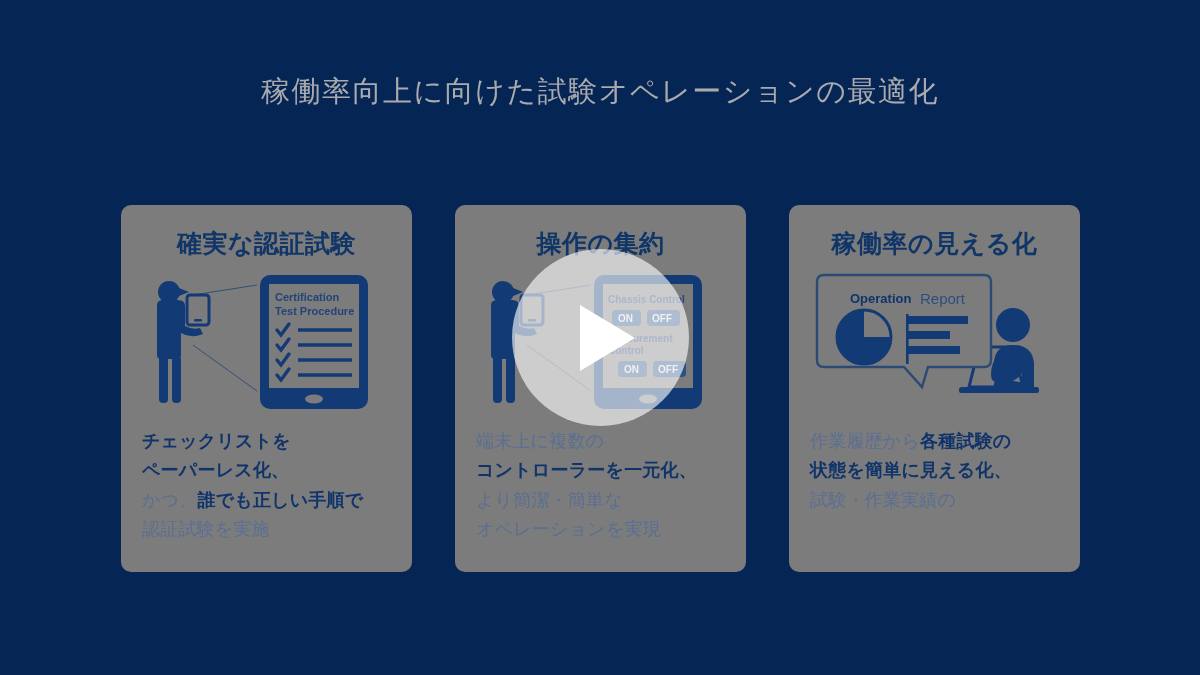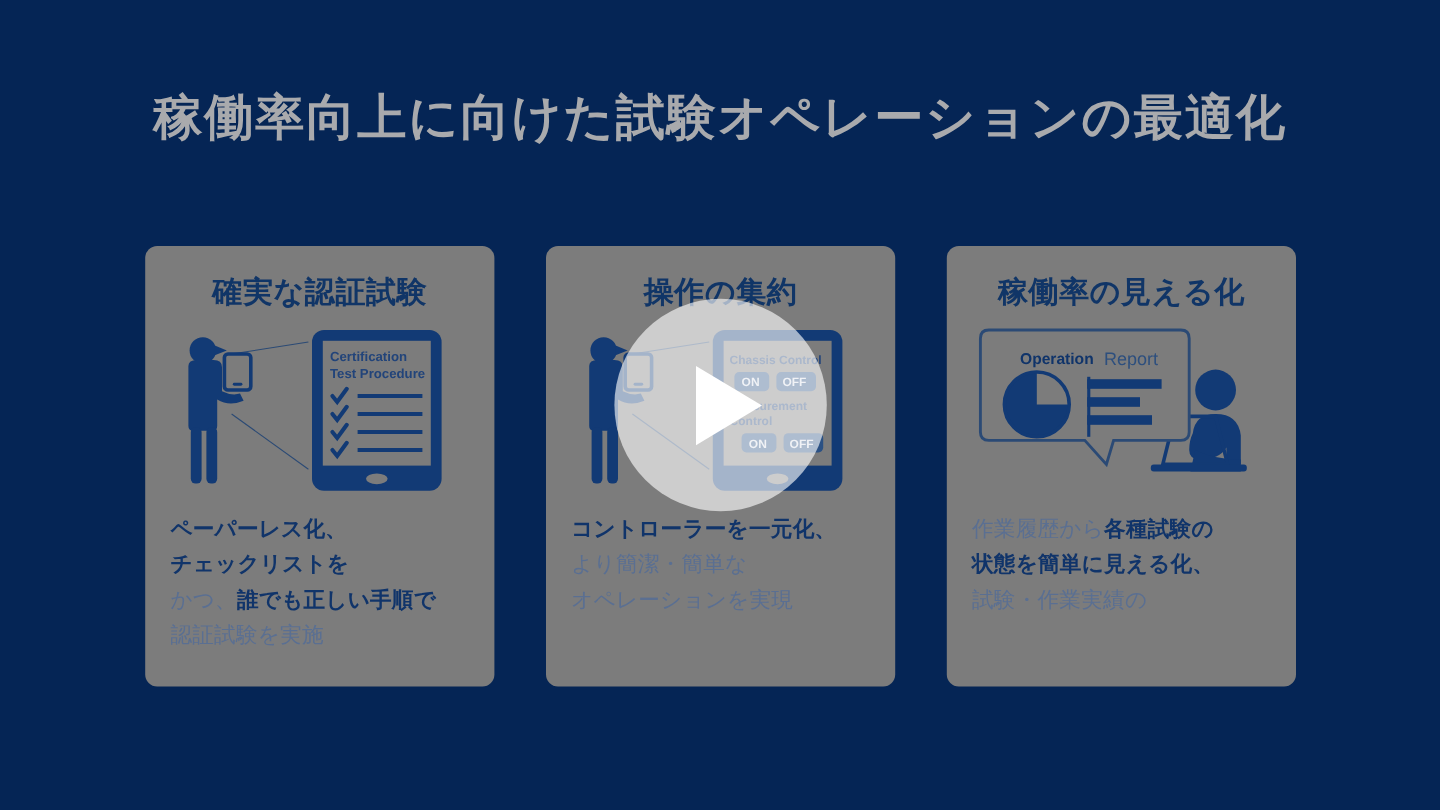--- a/index.html
+++ b/index.html
@@ -11,22 +11,22 @@
     position:relative;
   }
 
   
   .header {
     position:absolute;
     top:74px; left:0; width:1200px;
     text-align:center;
   }
   .main-title {
-    font-size:41px;
-    font-weight:bold;
+    font-size:29px;
+    font-weight:normal;
     color:#a9aaad;
     letter-spacing:1.5px;
     line-height:1.18;
     white-space:nowrap;
   }
   .sub-title {
     margin-top:12px;
     font-size:21px;
     font-weight:bold;
     color:#9fa1a6;
@@ -136,22 +136,22 @@
         </g>
         <g stroke="#123a75" stroke-width="3.4" stroke-linecap="butt">
           <line x1="177" y1="71" x2="231" y2="71"></line>
           <line x1="177" y1="86" x2="231" y2="86"></line>
           <line x1="177" y1="101" x2="231" y2="101"></line>
           <line x1="177" y1="116" x2="231" y2="116"></line>
         </g>
       </svg>
     </div>
     <div class="card-body">
+      <span class="ln"><b>チェックリストを</b></span>
       <span class="ln"><b>ペーパーレス化、</b></span>
-      <span class="ln"><b>チェックリストを</b></span>
       <span class="ln"><span>かつ、</span><b>誰でも正しい手順で</b></span>
       <span class="ln"><span>認証試験を実施</span></span>
     </div>
   </div>
 
   <div class="card">
     <div class="card-title">操作の集約</div>
     <div class="card-art">
       <svg viewBox="0 0 291 158" xmlns="http://www.w3.org/2000/svg">
         <g stroke="#2b4a75" stroke-width="0.9" fill="none">
@@ -177,20 +177,21 @@
         <text x="197" y="63" font-family="'Liberation Sans', sans-serif" font-size="10" font-weight="bold" fill="#d7dde6">OFF</text>
         <text x="153" y="83" font-family="'Liberation Sans', sans-serif" font-size="10" font-weight="bold" fill="#22447a">Measurement</text>
         <text x="153" y="95" font-family="'Liberation Sans', sans-serif" font-size="10" font-weight="bold" fill="#22447a">Control</text>
         <rect x="163" y="102" width="29" height="16" rx="4" fill="#2b5184"></rect>
         <text x="169" y="114" font-family="'Liberation Sans', sans-serif" font-size="10" font-weight="bold" fill="#d7dde6">ON</text>
         <rect x="198" y="102" width="33" height="16" rx="4" fill="#2b5184"></rect>
         <text x="203" y="114" font-family="'Liberation Sans', sans-serif" font-size="10" font-weight="bold" fill="#d7dde6">OFF</text>
       </svg>
     </div>
     <div class="card-body">
+      <span class="ln"><span>端末上に複数の</span></span>
       <span class="ln"><b>コントローラーを一元化、</b></span>
       <span class="ln"><span>より簡潔・簡単な</span></span>
       <span class="ln"><span>オペレーションを実現</span></span>
     </div>
   </div>
 
   <div class="card">
     <div class="card-title">稼働率の見える化</div>
     <div class="card-art">
       <svg viewBox="0 0 291 158" xmlns="http://www.w3.org/2000/svg">

